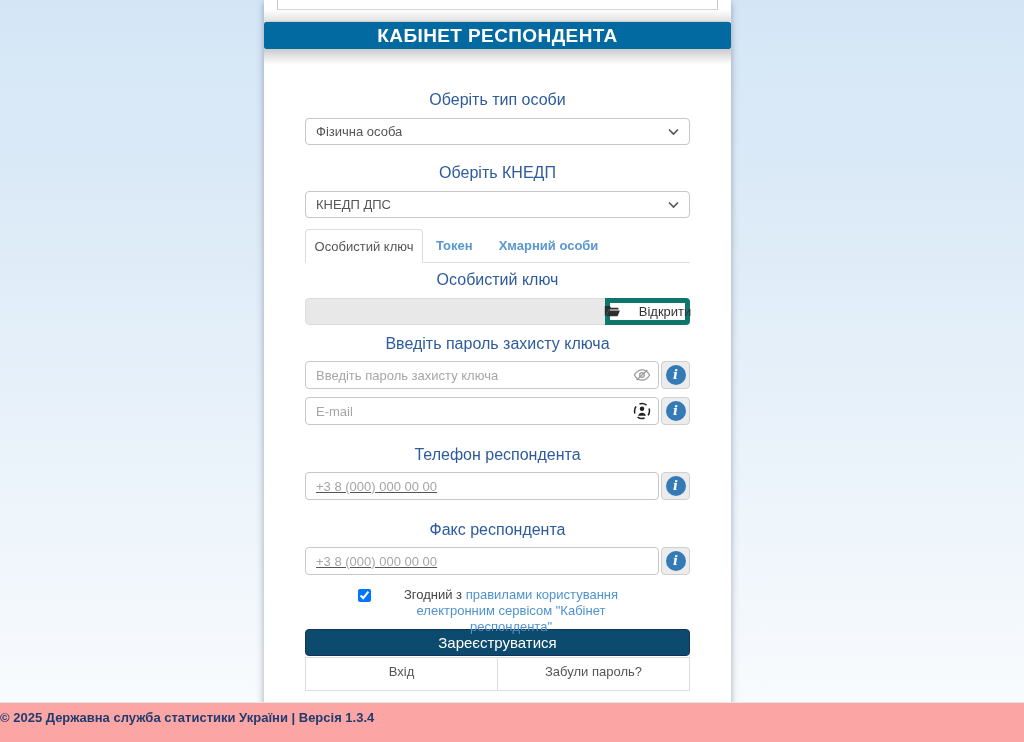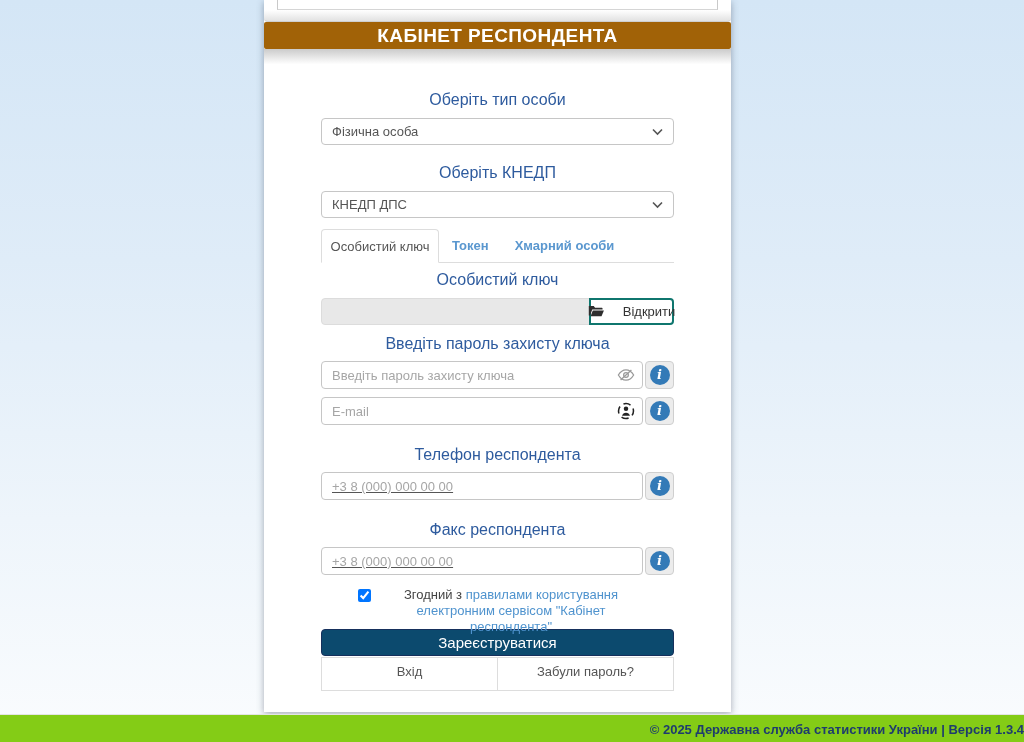--- a/index.html
+++ b/index.html
@@ -9,47 +9,47 @@
     background:linear-gradient(180deg,#d4e6f6 0%,#dfecf8 35%,#eef5fb 70%,#fafcfe 100%); }
 
   .panel { position:absolute; left:264px; top:0; width:467px; height:712px;
     background:#fff; overflow:hidden; box-shadow:0 2px 7px rgba(60,70,90,.45); }
 
   .cutoff-top { height:10px; width:441px; margin-left:13px; background:#fff;
     border-left:1px solid #c9c9c9; border-right:1px solid #c9c9c9;
     border-bottom:1px solid #d5d5d5; }
   .strip-top { height:12px; background:linear-gradient(#ffffff,#e2e2e2);
     border-bottom:1px solid #cfcfcf; border-radius:0 0 4px 4px; }
-  .titlebar { height:27px; background:#a16207; color:#fff; text-align:center;
+  .titlebar { height:27px; background:#0369a1; color:#fff; text-align:center;
     font-size:19px; font-weight:bold; line-height:27px; letter-spacing:.4px;
     border-radius:2px; }
   .strip-under { height:18px; background:linear-gradient(#cbcbcb,#ffffff 85%); }
 
-  .content { padding:0 57px; }
+  .content { padding:0 41px; }
   .sec-label { height:18px; text-align:center; font-size:16px; color:#2e5b9e; }
   .mt24{margin-top:24px}.mt21{margin-top:21px}.mt19{margin-top:19px}.mt10{margin-top:10px}.mt8{margin-top:8px}
 
   .select { margin-top:9px; height:27px; border:1px solid #c6c6c6; border-radius:4px;
     background:#fff; display:flex; align-items:center; padding:0 10px;
     font-size:13px; color:#555; cursor:pointer; }
   .select .sel-text { flex:1; }
 
   .tabs { margin-top:11px; height:34px; display:flex; align-items:flex-end;
     border-bottom:1px solid #ddd; }
   .tab-active { height:34px; width:118px; background:#fff; border:1px solid #ddd;
     border-bottom:1px solid #fff; border-radius:4px 4px 0 0; margin-bottom:-1px;
     display:flex; align-items:center; justify-content:center;
     font-size:13px; color:#555; }
   .tab-link { height:34px; padding:0 13px; display:flex; align-items:center;
     font-size:13px; color:#5a97cf; cursor:pointer;font-weight:bold; }
 
   .file-row { margin-top:9px; height:27px; display:flex; }
   .file-box { flex:1; background:#e8e8e8; border:1px solid #dcdcdc;
     border-radius:4px 0 0 4px; }
-  .file-btn { width:85px; background:#fff; border:2px solid #0f766e; margin-left:-1px;
+  .file-btn { width:85px; background:#fff; border:5px solid #0f766e; margin-left:-1px;
     border-radius:0 4px 4px 0; display:flex; align-items:center; justify-content:center;
     gap:19px; font-size:13px; color:#333; cursor:pointer; }
 
   .igroup { margin-top:8px; height:28px; display:flex; }
   .iwrap { position:relative; flex:1; display:flex; }
   .iwrap input { flex:1; height:28px; border:1px solid #c6c6c6; border-radius:4px;
     padding:0 30px 0 10px; font-size:13px; color:#555;
     font-family:"Liberation Sans","DejaVu Sans",sans-serif; }
   .iwrap input.no-icon { padding-right:10px;text-decoration:underline; }
   .iwrap input::placeholder { color:#a6a6a6; opacity:1; }
@@ -71,22 +71,22 @@
   .register-btn { margin-top:10px; height:27px; width:100%; background:#0c4a6e;
     border:1px solid #16305c; border-radius:4px; color:#fff; font-weight:normal;
     font-size:15px; text-align:center; line-height:25px; cursor:pointer; }
 
   .bottom-row { margin-top:1px; height:34px; display:flex; }
   .bottom-cell { flex:1; background:#fff; border:1px solid #ddd; display:flex;
     align-items:flex-start; justify-content:center; padding-top:6px;
     font-size:13px; color:#555; cursor:pointer; }
   .bottom-cell + .bottom-cell { margin-left:-1px; }
 
-  .footer { position:absolute; left:0; bottom:0; width:1024px; height:28px;
-    background:#84cc16; border-top:1px solid #e4e4e4; text-align:right;
+  .footer { position:absolute; left:0; bottom:0; width:1024px; height:40px;
+    background:#fca5a5; border-top:1px solid #e4e4e4; text-align:left;
     font-size:13px; font-weight:bold; color:#1e3c6e; line-height:29px; z-index:5; }
 
   svg { display:block; }
 </style>
 </head>
 <body>
 
 <div class="panel">
 
   <div class="cutoff-top"></div>

